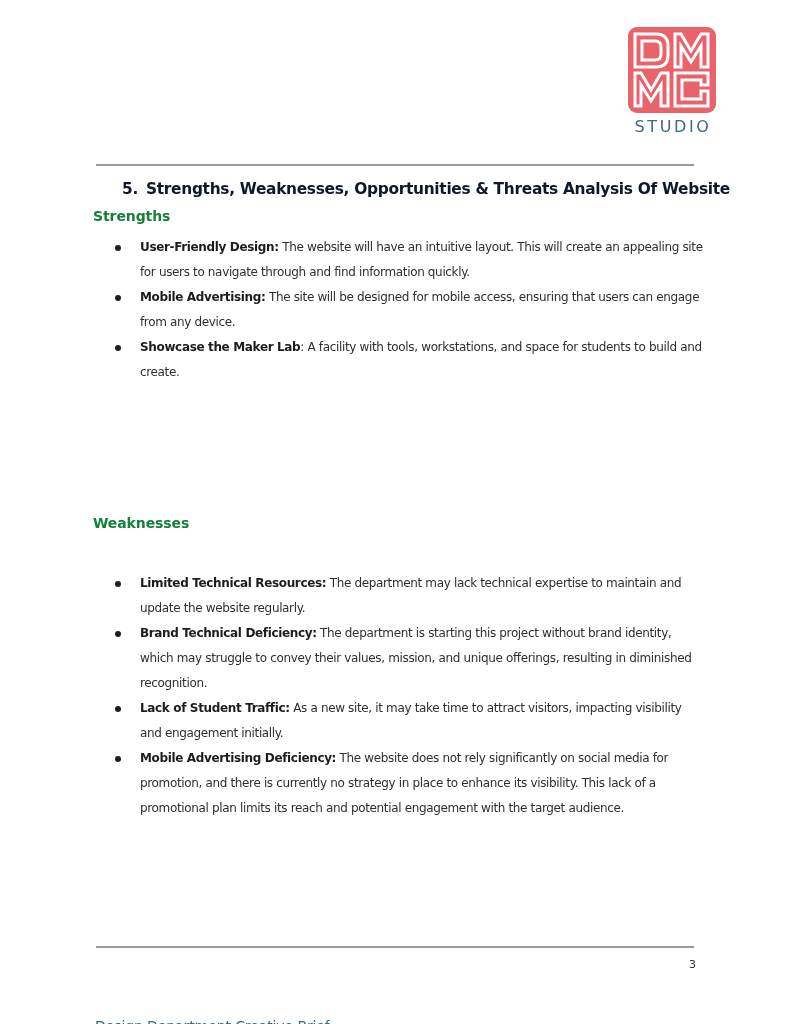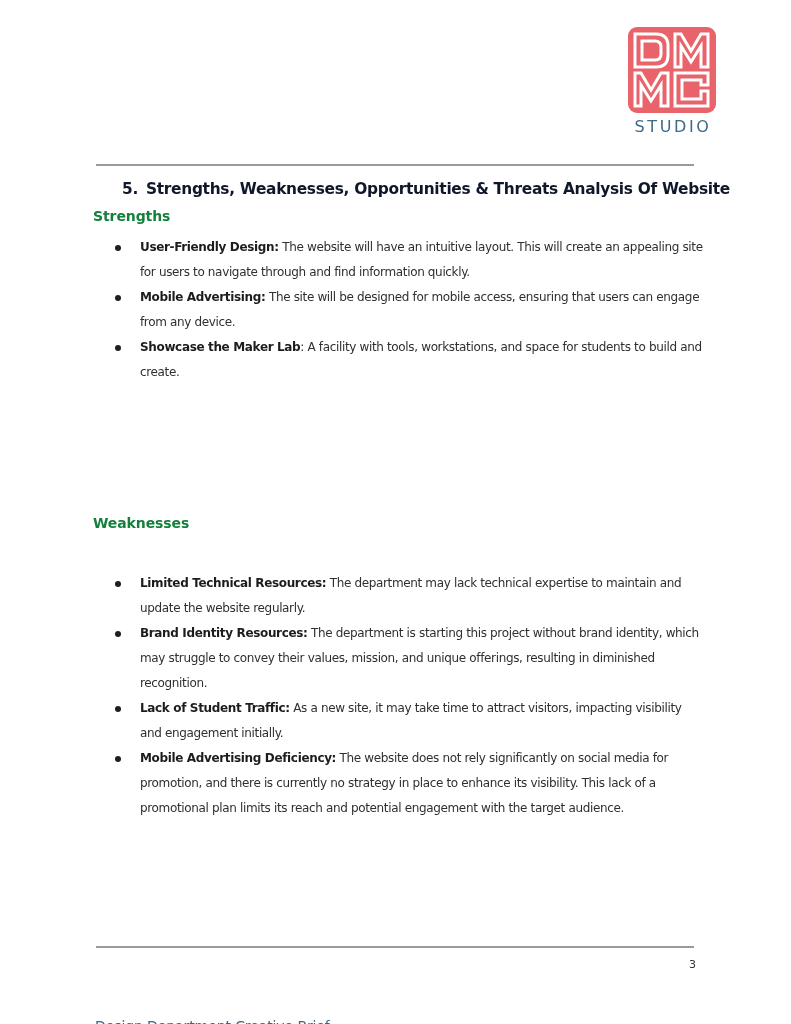--- a/index.html
+++ b/index.html
@@ -74,21 +74,21 @@
   <h2 class="subhead strengths">Strengths</h2>
   <ul class="list strengths">
     <li><span class="bullet"></span><span class="term">User-Friendly Design:</span><span> The website will have an intuitive layout. This will create an appealing site for users to navigate through and find information quickly.</span></li>
     <li><span class="bullet"></span><span class="term">Mobile Advertising:</span><span> The site will be designed for mobile access, ensuring that users can engage from any device.</span></li>
     <li><span class="bullet"></span><span class="term">Showcase the Maker Lab</span><span>: A facility with tools, workstations, and space for students to build and create.</span></li>
   </ul>
 
   <h2 class="subhead weaknesses">Weaknesses</h2>
   <ul class="list weaknesses">
     <li><span class="bullet"></span><span class="term">Limited Technical Resources:</span><span> The department may lack technical expertise to maintain and update the website regularly.</span></li>
-    <li><span class="bullet"></span><span class="term">Brand Identity Resources:</span><span> The department is starting this project without brand identity, which may struggle to convey their values, mission, and unique offerings, resulting in diminished recognition.</span></li>
+    <li><span class="bullet"></span><span class="term">Brand Technical Deficiency:</span><span> The department is starting this project without brand identity, which may struggle to convey their values, mission, and unique offerings, resulting in diminished recognition.</span></li>
     <li><span class="bullet"></span><span class="term">Lack of Student Traffic:</span><span> As a new site, it may take time to attract visitors, impacting visibility and engagement initially.</span></li>
     <li><span class="bullet"></span><span class="term">Mobile Advertising Deficiency:</span><span> The website does not rely significantly on social media for promotion, and there is currently no strategy in place to enhance its visibility. This lack of a promotional plan limits its reach and potential engagement with the target audience.</span></li>
   </ul>
 
   <div class="rule bottom"></div>
   <div class="footer-left">Design Department Creative Brief</div>
   <div class="footer-right">3</div>
 </div>
 
 </body></html>

